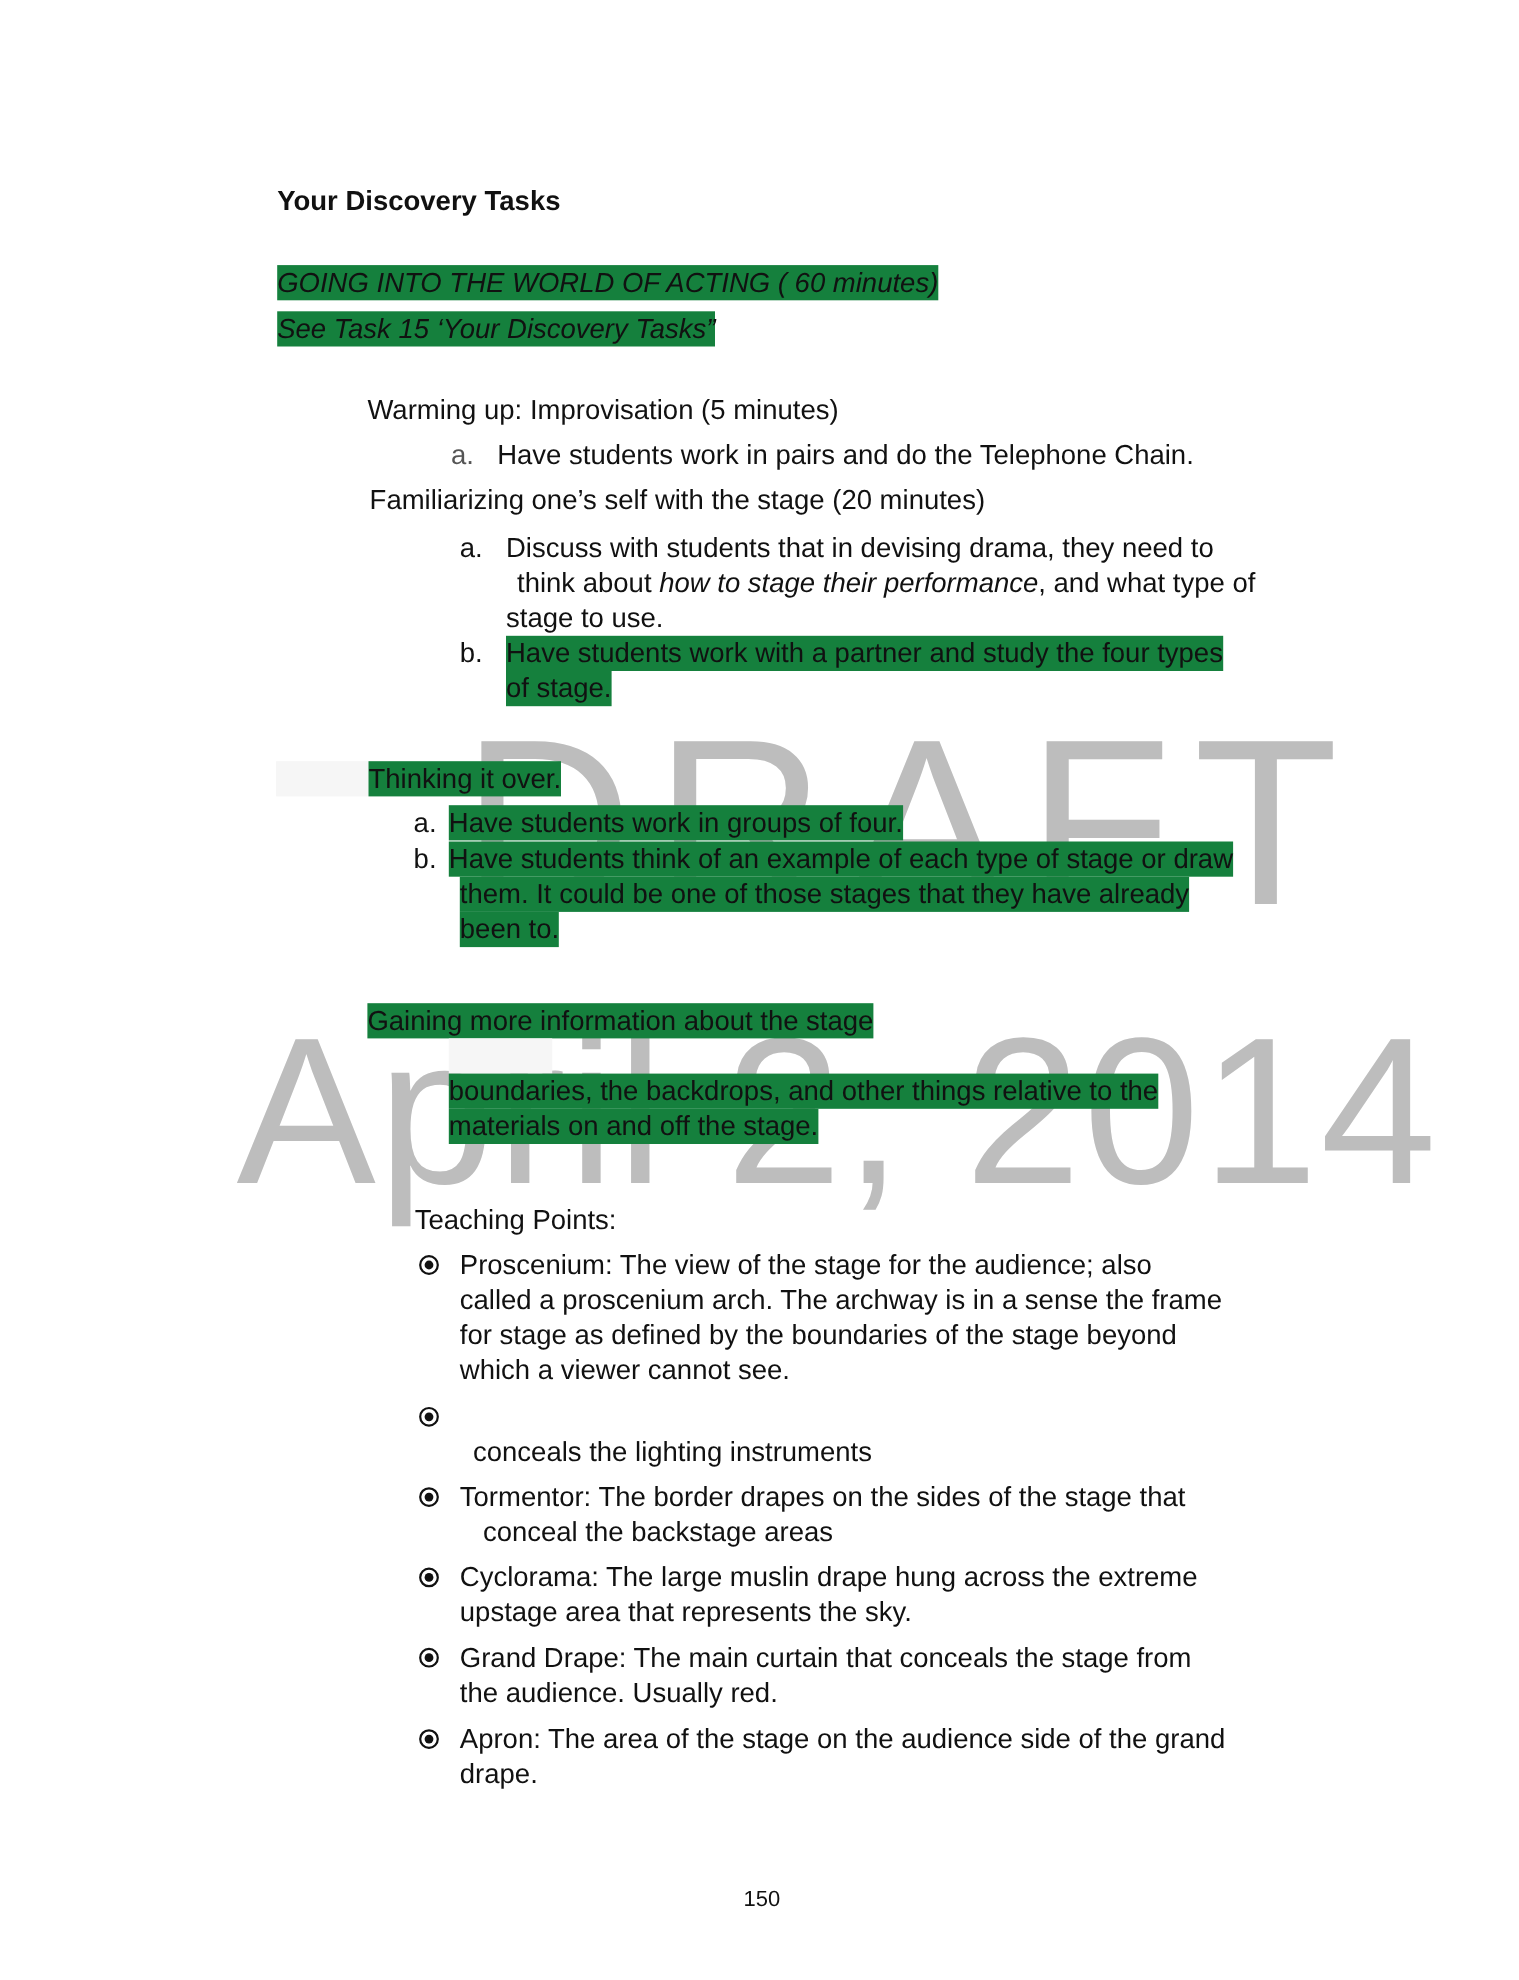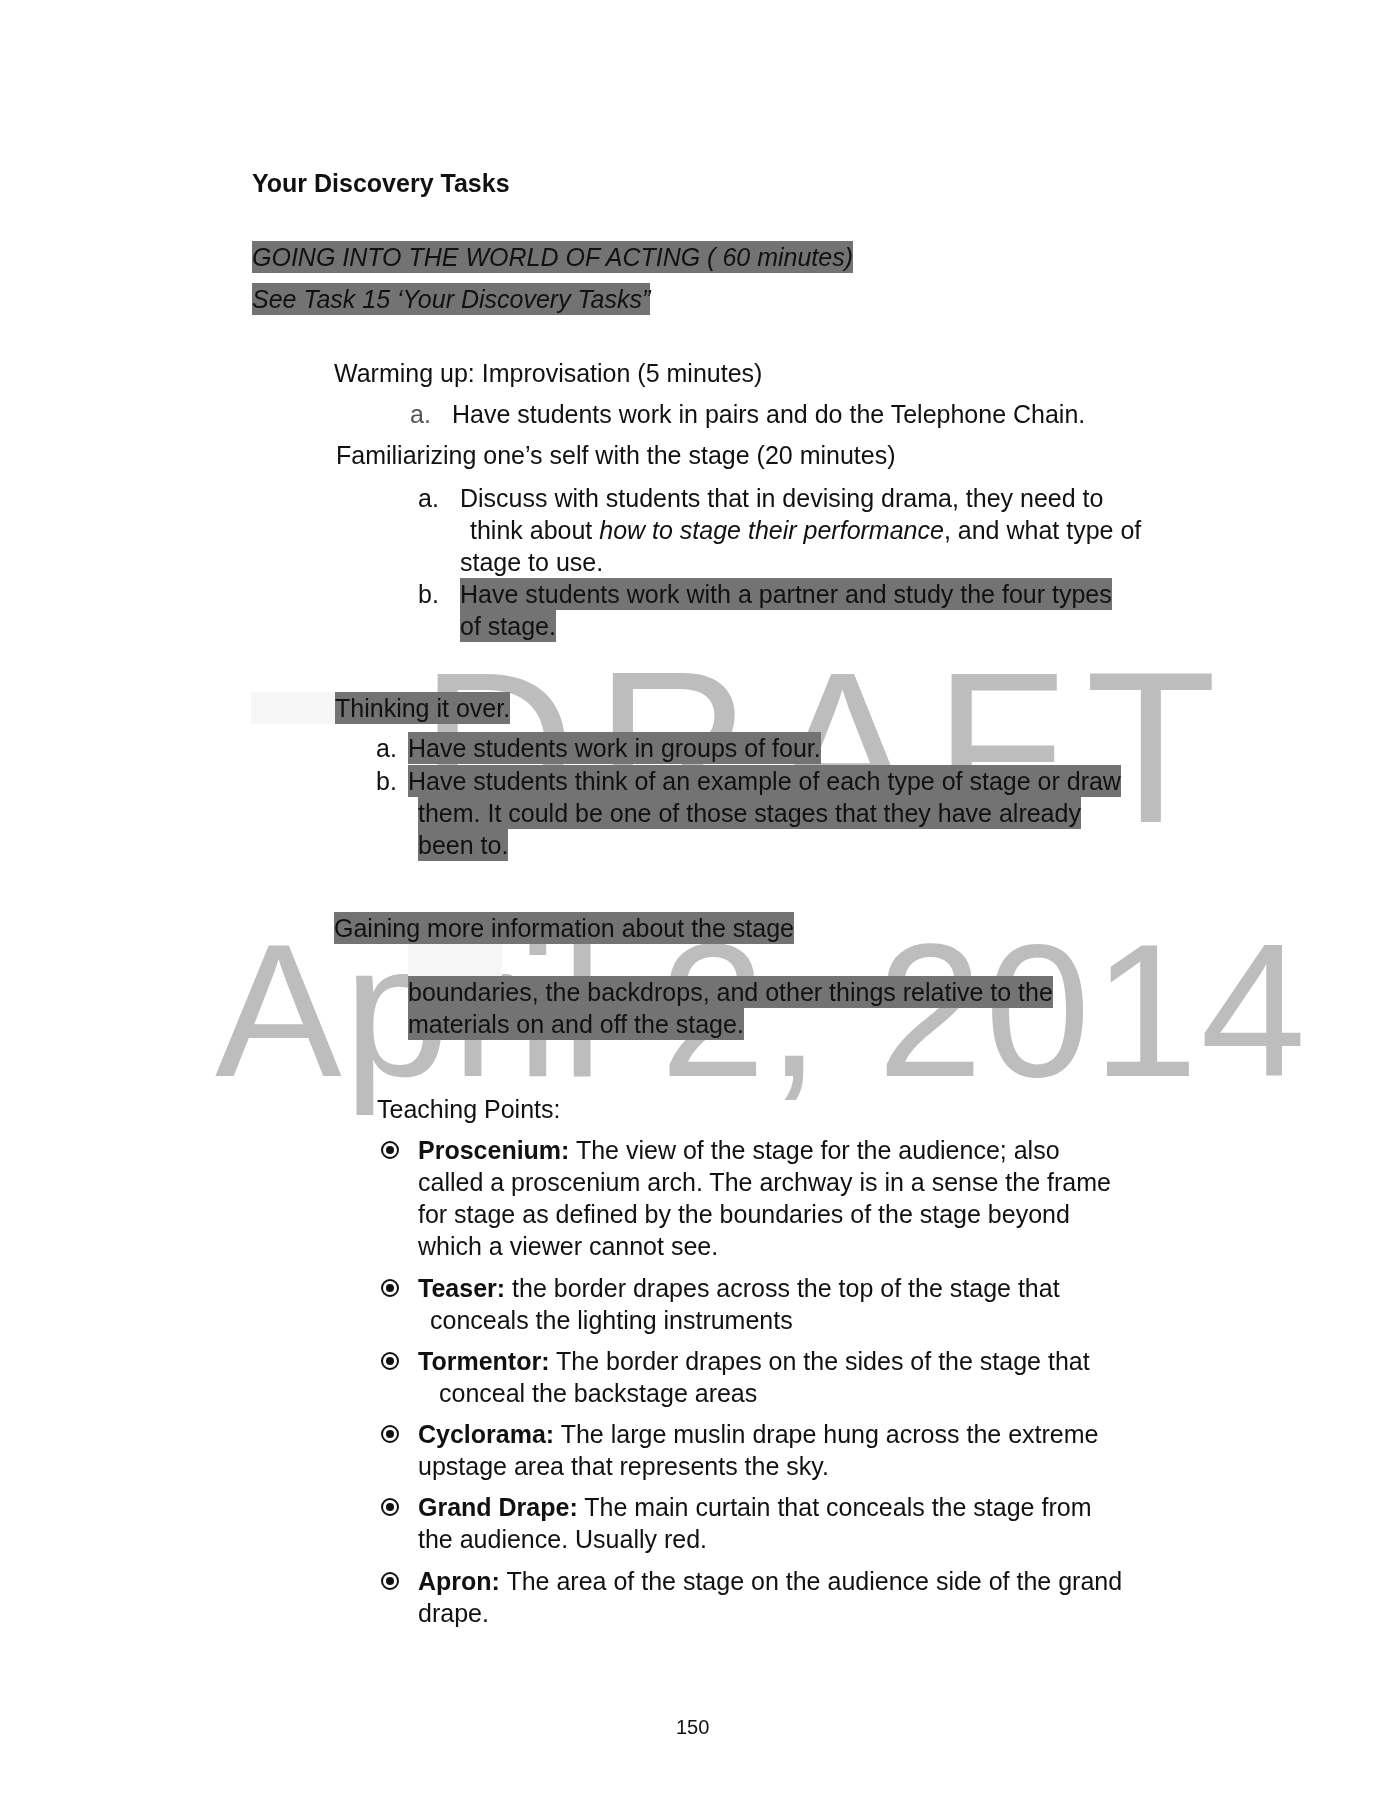--- a/index.html
+++ b/index.html
@@ -4,25 +4,25 @@
   <style>
     html, body { margin: 0; padding: 0; background: #ffffff; }
     body { width: 1381px; height: 1800px; position: relative; overflow: hidden;
            font-family: "Liberation Sans", sans-serif; color: #111; }
     .page { position: absolute; inset: 0; }
     .wm { position: absolute; color: #bdbdbd; font-family: "Liberation Sans", sans-serif;
           z-index: 0; white-space: nowrap; line-height: 1; }
     .wm-draft { left: 420px; top: 640px; font-size: 215px; letter-spacing: 20px; }
     .wm-date { left: 215px; top: 915px; font-size: 190px; letter-spacing: 2px; }
     .t { position: absolute; z-index: 1; font-size: 25px; line-height: 32px; white-space: nowrap; }
-    .hl { background: #737373; }
+    .hl { background: #15803d; }
     .h1 { font-weight: bold; font-size: 25px; }
     .it { font-style: italic; }
     .lbl { color: #555; }
-    .b { font-weight: bold; }
+    .b { font-weight: normal; }
     .bullet { position: absolute; z-index: 1; left: 380px; width: 20px; height: 20px; }
     .bullet svg { width: 20px; height: 20px; display: block; }
     .pnum { position: absolute; left: 676px; top: 1716px; font-size: 20px; z-index: 1; }
     .mask { position: absolute; background: #f6f6f6; z-index: 1; }
   </style>
 </head>
 <body>
 
 <div class="page">
 
@@ -77,21 +77,20 @@
   <div class="t" style="left:418px; top:1166px;">called a proscenium arch. The archway is in a sense the frame</div>
   <div class="t" style="left:418px; top:1198px;">for stage as defined by the boundaries of the stage beyond</div>
   <div class="t" style="left:418px; top:1230px;">which a viewer cannot see.</div>
 
   <div class="bullet" style="top:1278px;">
     <svg viewBox="0 0 20 20">
         <circle cx="10" cy="10" r="8" fill="none" stroke="#111" stroke-width="2"></circle>
         <circle cx="10" cy="10" r="4" fill="#111"></circle>
       </svg>
   </div>
-  <div class="t" style="left:418px; top:1272px;"><span class="b">Teaser:</span><span> the border drapes across the top of the stage that</span></div>
   <div class="t" style="left:418px; top:1304px;margin-left:12px;">conceals the lighting instruments</div>
 
   <div class="bullet" style="top:1351px;">
     <svg viewBox="0 0 20 20">
         <circle cx="10" cy="10" r="8" fill="none" stroke="#111" stroke-width="2"></circle>
         <circle cx="10" cy="10" r="4" fill="#111"></circle>
       </svg>
   </div>
   <div class="t" style="left:418px; top:1345px;"><span class="b">Tormentor:</span><span> The border drapes on the sides of the stage that</span></div>
   <div class="t" style="left:418px; top:1377px;margin-left:21px;">conceal the backstage areas</div>

